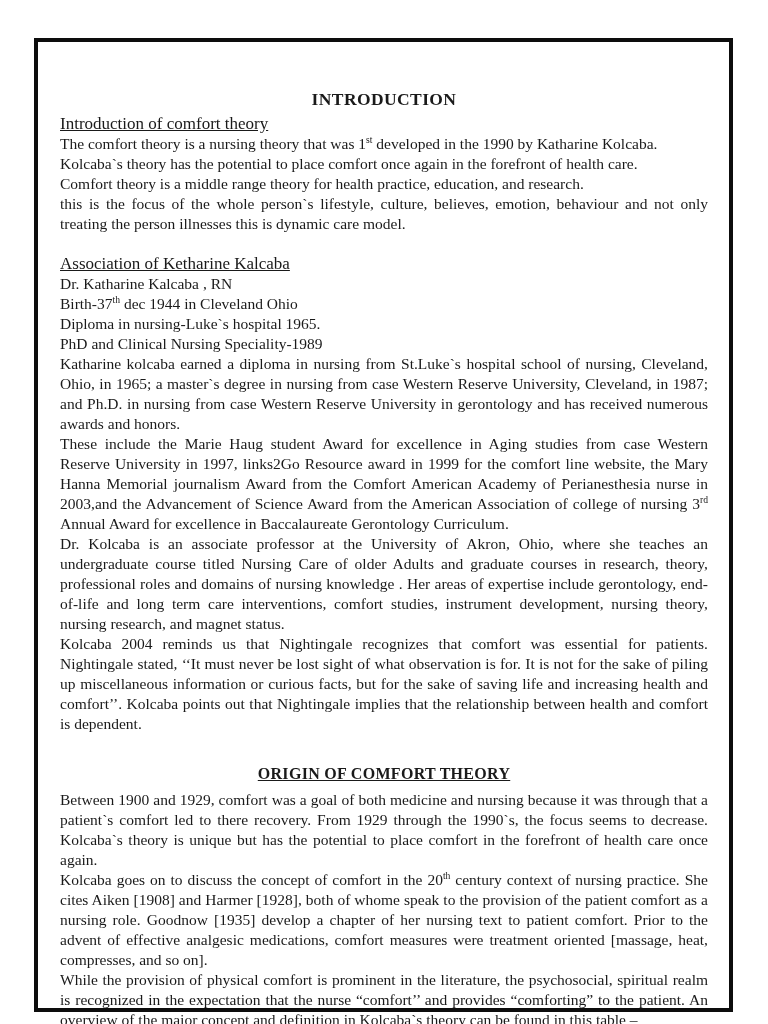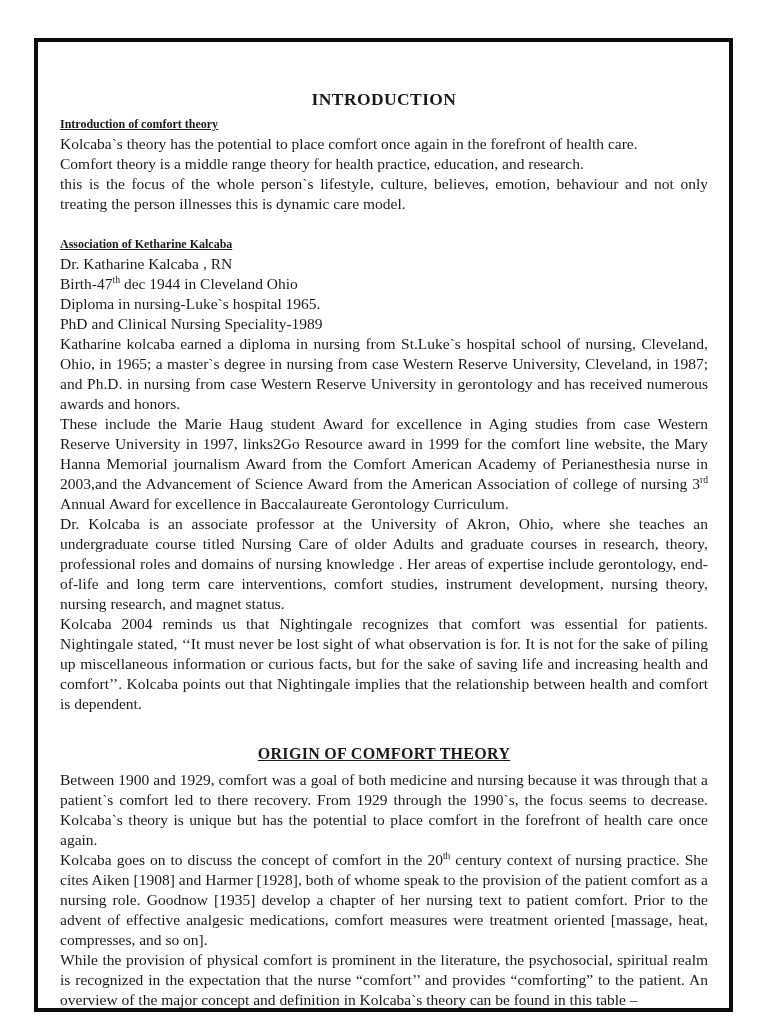--- a/index.html
+++ b/index.html
@@ -34,22 +34,22 @@
   .block { margin: 0; }
   .title {
     text-align: center;
     font-weight: bold;
     font-size: 17.5px;
     line-height: 22px;
     letter-spacing: 0.4px;
     margin-bottom: 4px;
   }
   .heading {
-    font-weight: bold;
-    font-size: 12px;
+    font-weight: normal;
+    font-size: 17px;
     line-height: 20px;
     text-decoration: underline;
   }
   .center-heading {
     text-align: center;
     font-weight: bold;
     font-size: 16px;
     line-height: 20px;
     text-decoration: underline;
     margin: 10px 0 6px 0;
@@ -68,27 +68,28 @@
   }
 </style>
 </head>
 <body>
 
 <div class="page">
   <div class="frame">
     <div class="content">
         <div class="block title"><span>INTRODUCTION</span></div>
         <div class="block heading"><span>Introduction of comfort theory</span></div>
+        <p class="block para"><span>The comfort theory is a nursing theory that was 1</span><sup>st</sup><span> developed in the 1990 by Katharine Kolcaba.</span></p>
         <p class="block para"><span>Kolcaba`s theory has the potential to place comfort once again in the forefront of health care.</span></p>
         <p class="block para"><span>Comfort theory is a middle range theory for health practice, education, and research.</span></p>
         <p class="block para"><span>this is the focus of the whole person`s lifestyle, culture, believes, emotion, behaviour and not only treating the person illnesses this is dynamic  care model.</span></p>
         <div class="block spacer"></div>
         <div class="block heading"><span>Association of Ketharine Kalcaba</span></div>
         <p class="block para"><span>Dr. Katharine Kalcaba , RN</span></p>
-        <p class="block para"><span>Birth-47</span><sup>th</sup><span> dec 1944  in Cleveland Ohio</span></p>
+        <p class="block para"><span>Birth-37</span><sup>th</sup><span> dec 1944  in Cleveland Ohio</span></p>
         <p class="block para"><span>Diploma in nursing-Luke`s hospital 1965.</span></p>
         <p class="block para"><span>PhD and Clinical Nursing   Speciality-1989</span></p>
         <p class="block para"><span>Katharine kolcaba earned a diploma in nursing from St.Luke`s hospital school of nursing, Cleveland, Ohio, in 1965; a master`s degree in nursing from case Western Reserve University, Cleveland, in 1987; and Ph.D. in nursing from case Western Reserve University  in gerontology  and has received numerous awards and honors.</span></p>
         <p class="block para"><span>These include the Marie Haug student Award for excellence in Aging studies from case Western Reserve University in 1997, links2Go Resource award in 1999 for the comfort line website, the Mary Hanna Memorial journalism Award from the Comfort American Academy of  Perianesthesia nurse in 2003,and the Advancement of Science Award from the American Association of college of nursing 3</span><sup>rd</sup><span> Annual Award for excellence in Baccalaureate Gerontology Curriculum.</span></p>
         <p class="block para"><span>Dr. Kolcaba is an associate professor at the University of Akron, Ohio, where she teaches an undergraduate course titled Nursing Care of older Adults and graduate courses in research, theory, professional roles and domains of nursing knowledge . Her areas of expertise include gerontology, end-of-life and long term care interventions, comfort studies, instrument development, nursing theory, nursing research, and magnet status.</span></p>
         <p class="block para"><span>Kolcaba 2004 reminds us that Nightingale recognizes that comfort was essential for patients. Nightingale stated, ‘‘It  must never be lost sight of what observation is for. It is not for the sake of piling up miscellaneous information or curious facts, but for the sake of saving life and increasing health and comfort’’. Kolcaba points out that Nightingale implies that the relationship between health and comfort is dependent.</span></p>
         <div class="block spacer"></div>
         <div class="block center-heading"><span>ORIGIN OF COMFORT THEORY</span></div>
         <p class="block para"><span>Between 1900 and 1929, comfort was a goal of both medicine  and nursing because it was through that a patient`s comfort led to there recovery.  From 1929 through the 1990`s, the focus seems to decrease. Kolcaba`s theory is unique but has the potential to place comfort in the forefront of health care once again.</span></p>
         <p class="block para"><span>Kolcaba goes on to discuss the concept of comfort in the 20</span><sup>th</sup><span> century context of nursing practice. She cites Aiken [1908] and Harmer [1928], both of whome  speak to the provision of the patient comfort as a nursing role. Goodnow [1935] develop a chapter of her nursing text to patient comfort. Prior to the advent of effective analgesic medications, comfort measures were treatment oriented [massage, heat, compresses, and so on].</span></p>

